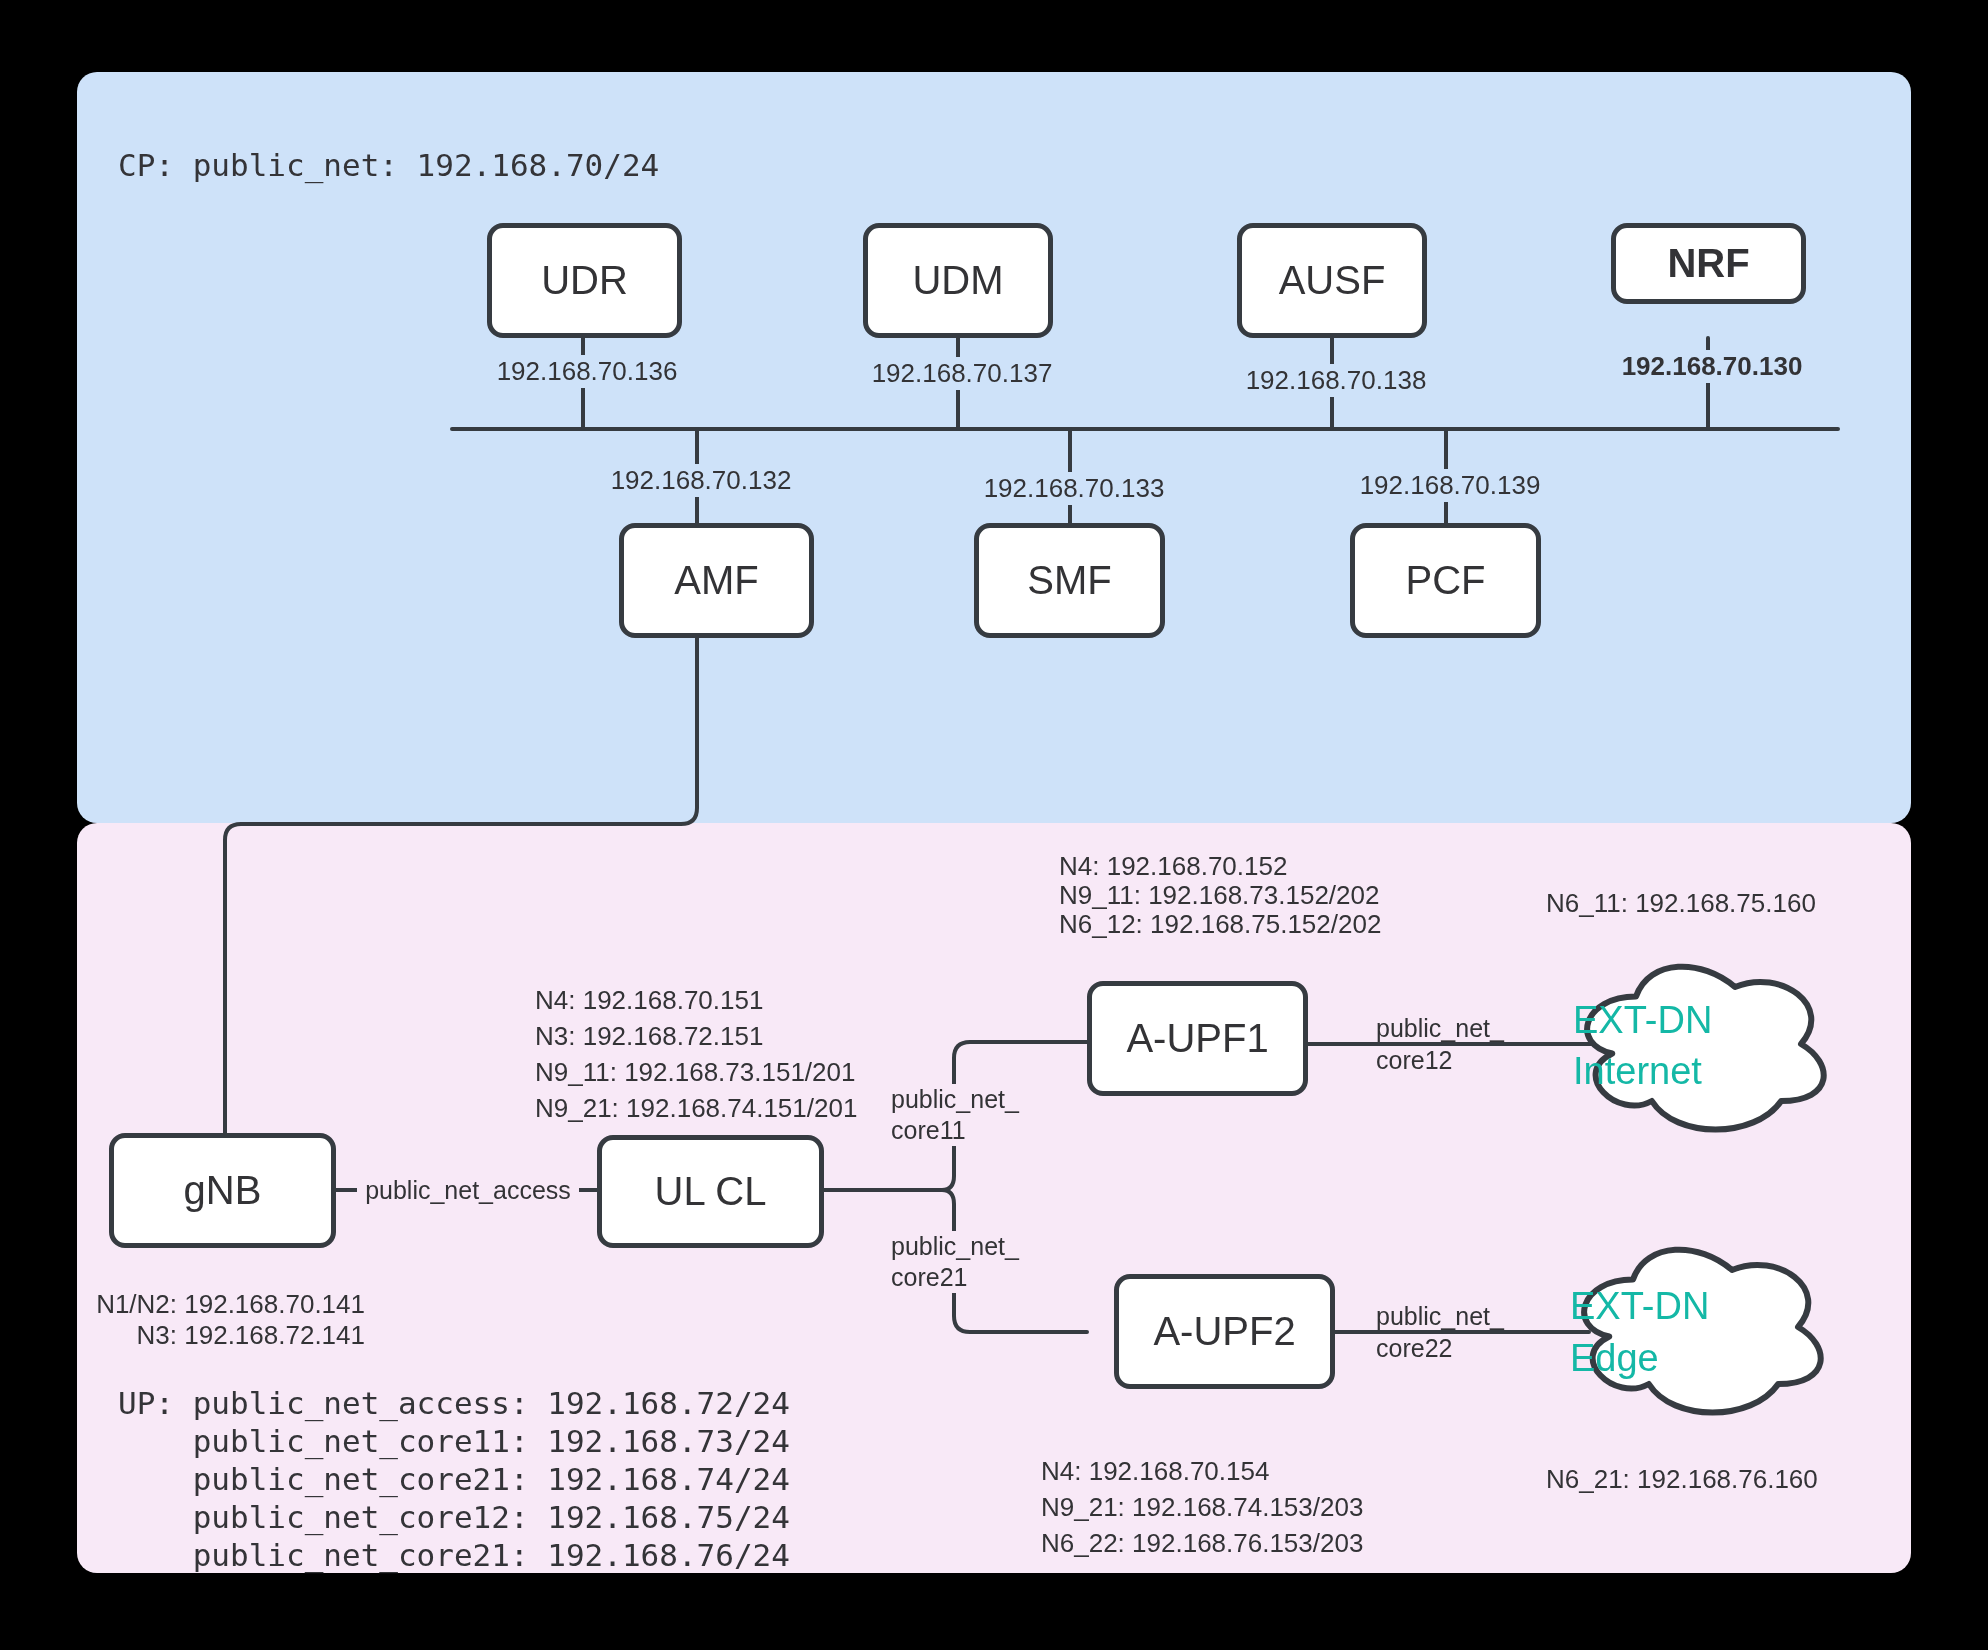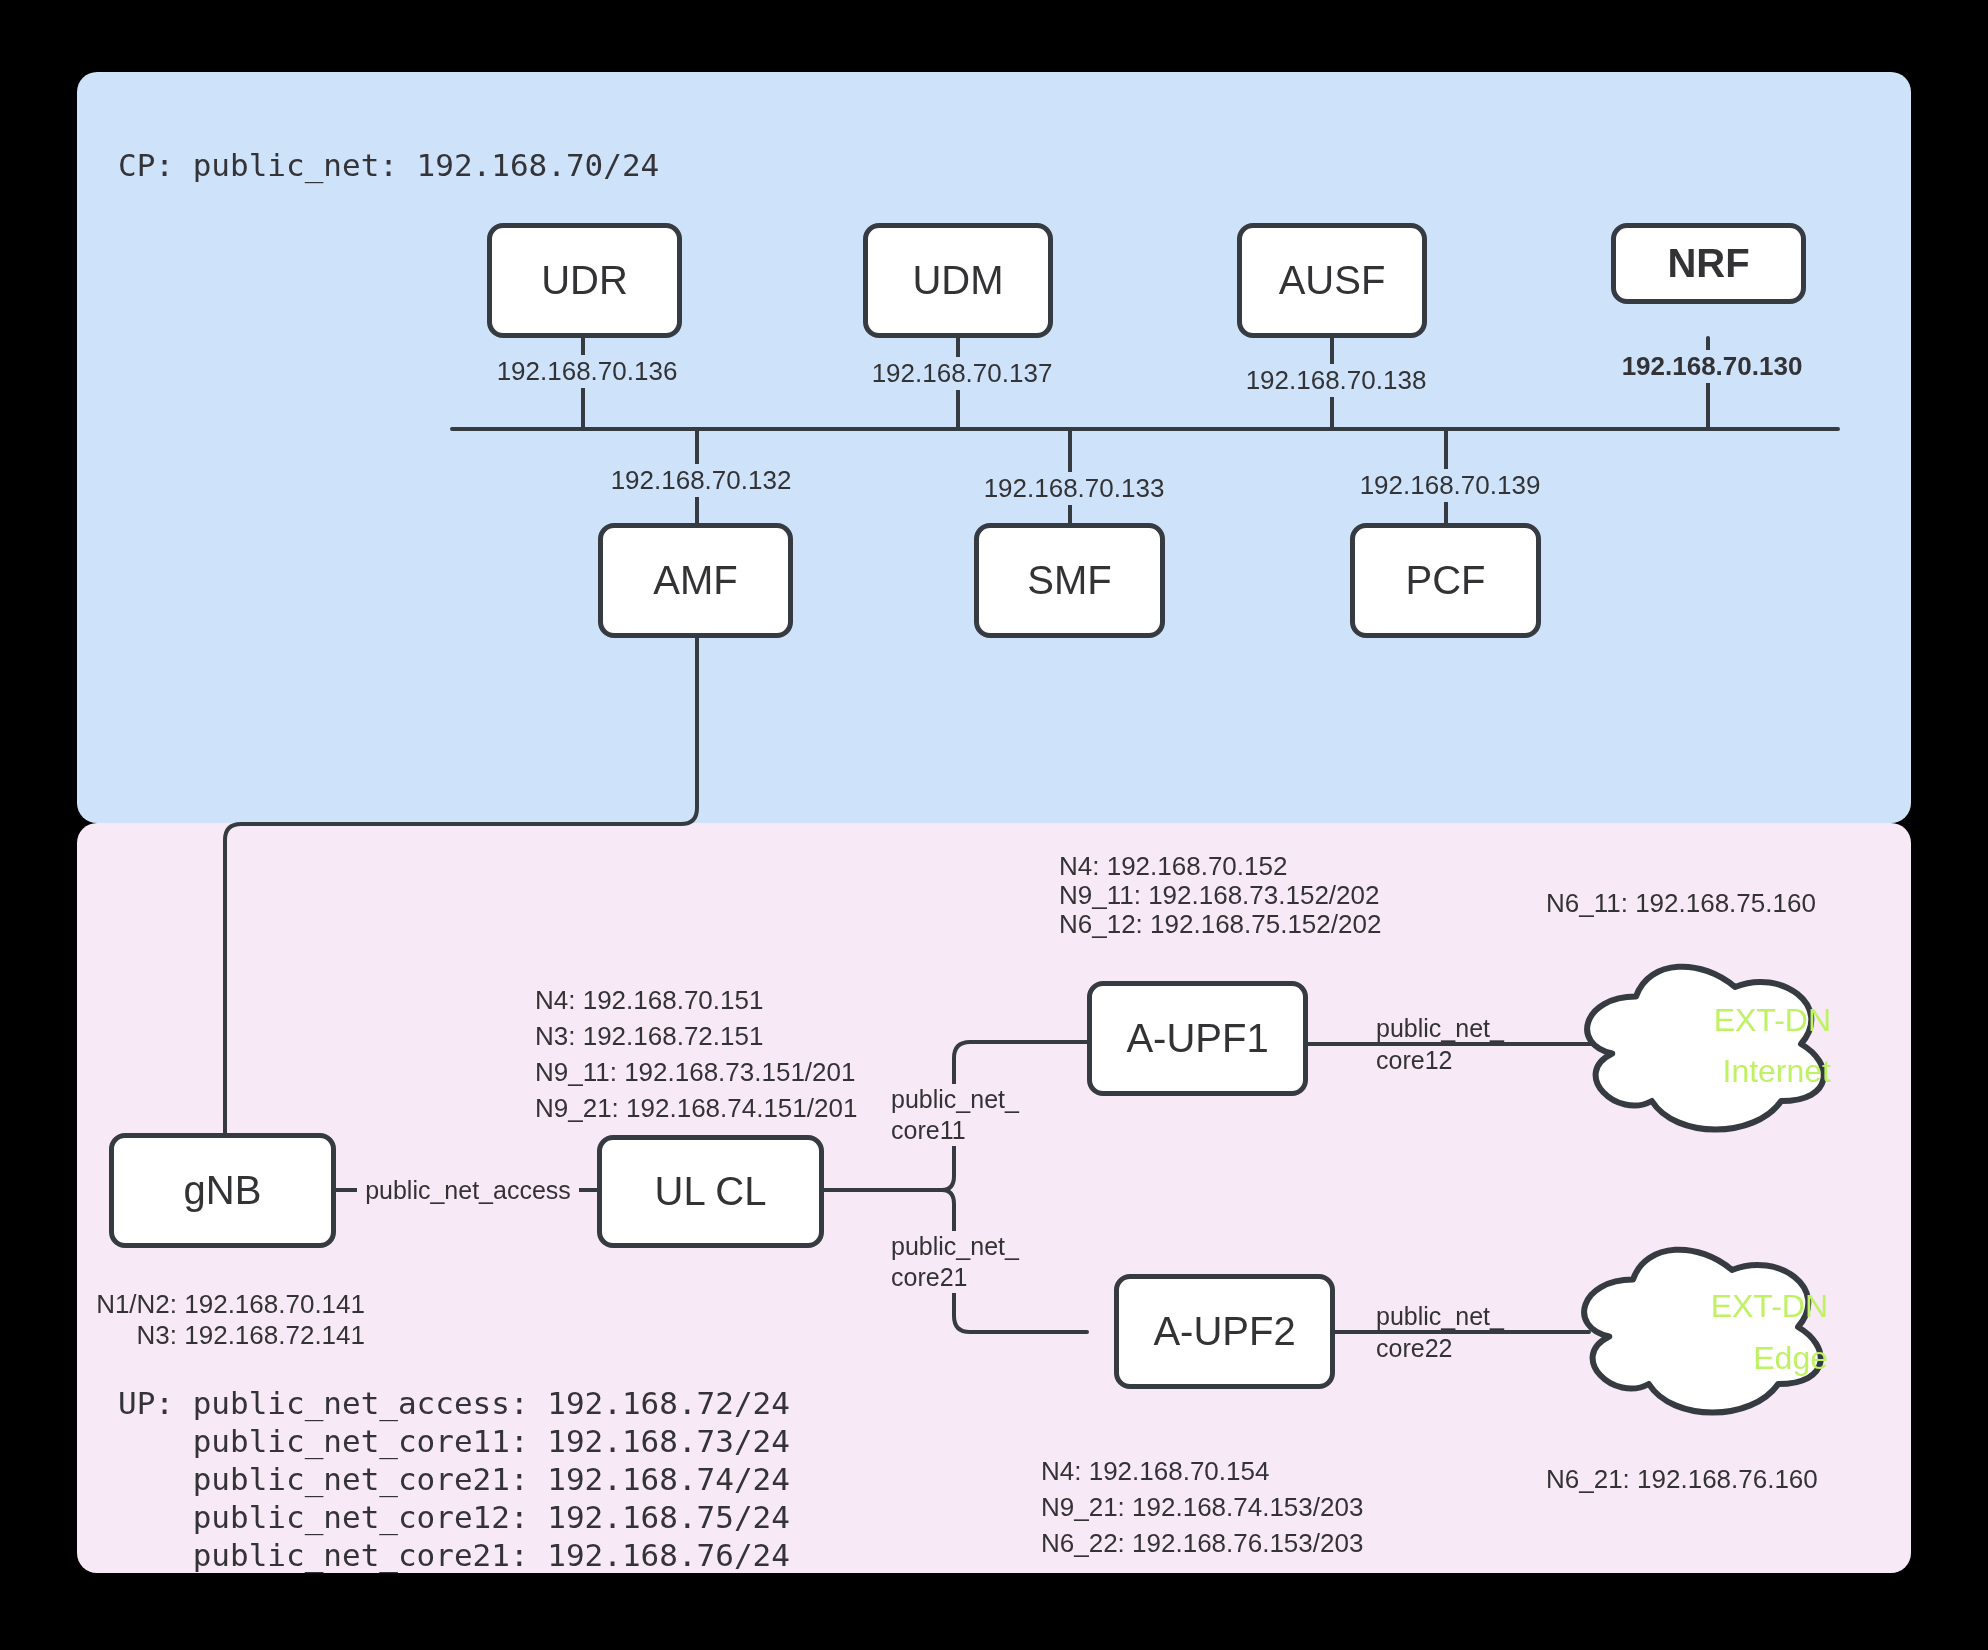--- a/index.html
+++ b/index.html
@@ -13,21 +13,21 @@
   svg.lines{position:absolute;left:0;top:0;z-index:2;}
   .node{position:absolute;background:#fff;border:5px solid #363b41;border-radius:16px;
         display:flex;align-items:center;justify-content:center;
         font-size:40px;color:#333336;z-index:4;box-sizing:border-box;}
   .iplabel{position:absolute;font-size:26px;color:#333336;text-align:center;
            background:#cee2f9;padding:1px 4px;z-index:3;white-space:nowrap;}
   .addrs{position:absolute;font-size:26px;color:#333336;line-height:29px;
          white-space:pre;z-index:3;}
   .linklabel{position:absolute;font-size:25px;color:#333336;white-space:pre;z-index:3;}
   .bgpink{background:#f8e9f7;padding:0 3px;}
-  .cloudtext{position:absolute;font-size:32px;color:#bef264;text-align:right;
+  .cloudtext{position:absolute;font-size:38px;color:#14b8a6;text-align:left;
              white-space:pre;z-index:5;}
   .cloudsvg{position:absolute;z-index:4;}
 </style>
 </head>
 <body>
 
 <div class="panel" id="cp-panel"></div>
 <div class="panel" id="up-panel"></div>
 
 <svg class="lines" width="1988" height="1650" viewBox="0 0 1988 1650">
@@ -67,21 +67,21 @@
 
 <div class="iplabel" style="left:473px;top:355px;width:220px;">192.168.70.136</div>
 <div class="iplabel" style="left:848px;top:357px;width:220px;">192.168.70.137</div>
 <div class="iplabel" style="left:1222px;top:364px;width:220px;">192.168.70.138</div>
 <div class="iplabel" style="left:1598px;top:350px;width:220px;font-weight:bold;">192.168.70.130</div>
 
 <div class="iplabel" style="left:587px;top:464px;width:220px;">192.168.70.132</div>
 <div class="iplabel" style="left:960px;top:472px;width:220px;">192.168.70.133</div>
 <div class="iplabel" style="left:1336px;top:469px;width:220px;">192.168.70.139</div>
 
-<div class="node" style="left:598px;top:523px;width:195px;height:115px;">
+<div class="node" style="left:619px;top:523px;width:195px;height:115px;">
   <span>AMF</span>
 </div>
 <div class="node" style="left:974px;top:523px;width:191px;height:115px;">
   <span>SMF</span>
 </div>
 <div class="node" style="left:1350px;top:523px;width:191px;height:115px;">
   <span>PCF</span>
 </div>
 
 <div class="node" style="left:109px;top:1133px;width:227px;height:115px;">

